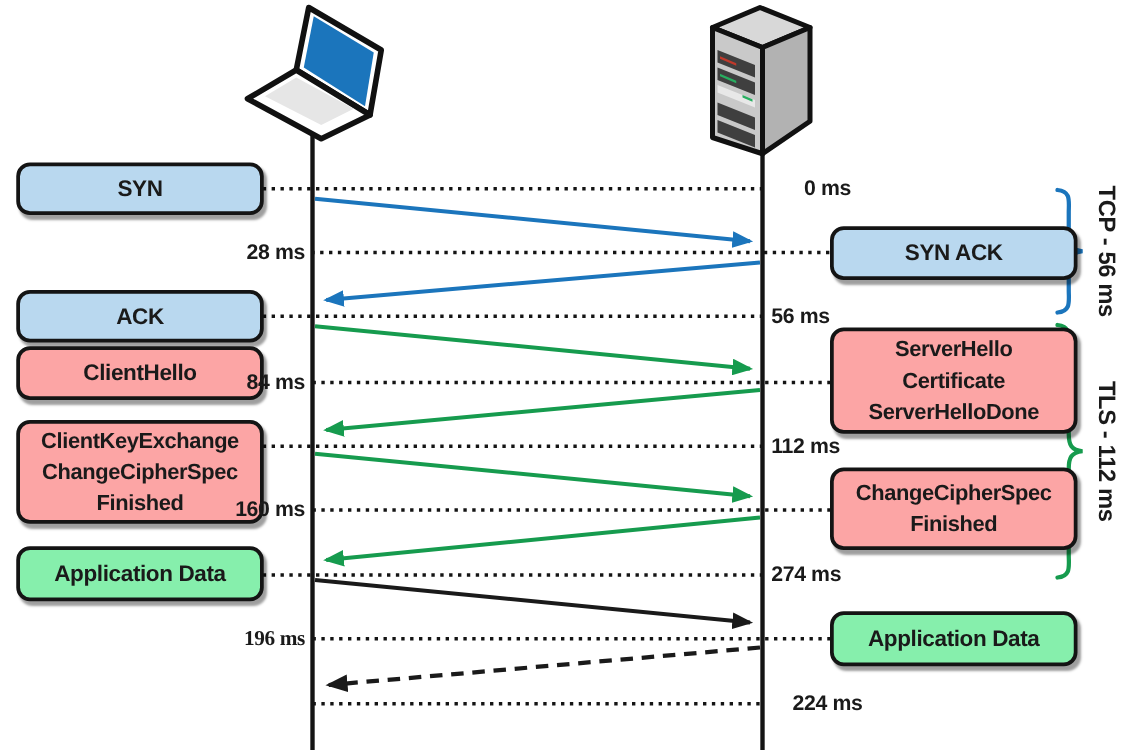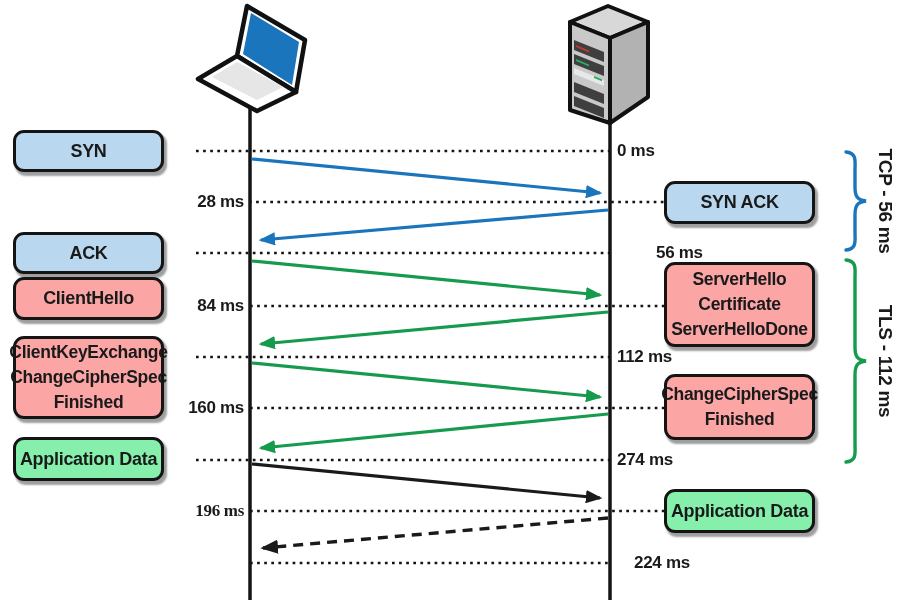--- a/index.html
+++ b/index.html
@@ -2,21 +2,21 @@
 <html><head>
 <meta charset="utf-8">
 <style>
   html,body{margin:0;padding:0;background:#fff;}
   .stage{
     position:relative;width:903px;height:600px;overflow:hidden;background:#ffffff;
     font-family:"Liberation Sans",sans-serif;color:#1a1a1a;
   }
   .layer{position:absolute;left:0;top:0;}
   .box{
-    position:absolute;width:151px;box-sizing:border-box;
+    position:absolute;width:198px;box-sizing:border-box;
     border:3px solid #141414;border-radius:11px;
     display:flex;flex-direction:column;align-items:center;justify-content:center;
     font-size:18px;font-weight:600;letter-spacing:-0.3px;line-height:25px;
     box-shadow:2.5px 3.5px 2px rgba(0,0,0,0.38);
     text-align:center;
   }
   .box.blue{background:#b9d8ef;}
   .box.orange{background:#fca5a5;}
   .box.gray{background:#86efac;}
   .bl{white-space:nowrap;}
@@ -125,23 +125,23 @@
     <div class="bl">ServerHelloDone</div>
   </div>
   <div class="box orange" style="left:664px;top:374px;height:66px;font-size:17.5px;">
     <div class="bl">ChangeCipherSpec</div>
     <div class="bl">Finished</div>
   </div>
   <div class="box gray" style="left:664px;top:489px;height:44px;">
     <span class="bl">Application Data</span>
   </div>
 
-  <div class="time right" style="top:140px;">0 ms</div>
+  <div class="time right" style="top:140px;text-align:center;">0 ms</div>
   <div class="time left" style="top:191px;">28 ms</div>
-  <div class="time right" style="top:242px;margin-left:39px;">56 ms</div>
+  <div class="time right" style="top:242px;">56 ms</div>
   <div class="time left" style="top:295px;">84 ms</div>
   <div class="time right" style="top:346px;">112 ms</div>
   <div class="time left" style="top:397px;">160 ms</div>
   <div class="time right" style="top:449px;">274 ms</div>
   <div class="time left" style="top:500px;font-family:Liberation Serif, serif;">196 ms</div>
   <div class="time right" style="top:552px;text-align:center;">224 ms</div>
 
 </div>
 
 </body></html>

